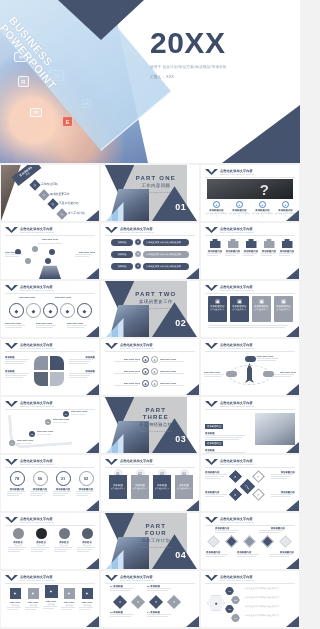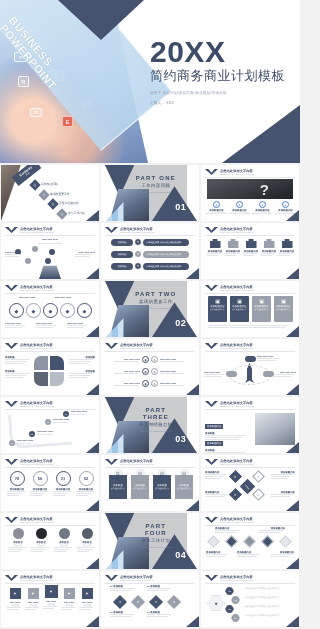--- a/index.html
+++ b/index.html
@@ -55,21 +55,21 @@
   .hero-tri-top {
     position:absolute; left:58px; top:0; width:86px; height:40px;
     background:#46536e;
     clip-path:polygon(0 0, 100% 0, 50% 100%);
   }
   .hero-tri-br {
     position:absolute; right:0; bottom:0; width:78px; height:58px;
     background:#46536e;
     clip-path:polygon(100% 0, 100% 100%, 0 100%);
   }
-  .hero-copy { position:absolute; left:150px; top:37px; width:146px; }
+  .hero-copy { position:absolute; left:150px; top:28px; width:146px; }
   .hero-year {
     font-size:30px; font-weight:bold; color:#3d4c69;
     letter-spacing:.5px; line-height:30px;
   }
   .hero-subtitle {
     font-size:13px; color:#3d4c69; letter-spacing:.5px;
     line-height:16px; margin-top:1px;
   }
   .hero-meta {
     font-size:3.6px; color:#8e98a8; line-height:6px;
@@ -234,21 +234,20 @@
   <div class="hero-ribbon-text">
     <div>BUSINESS</div>
     <div>POWERPOINT</div>
   </div>
 
   <div class="hero-tri-top"></div>
   <div class="hero-tri-br"></div>
 
   <div class="hero-copy">
     <div class="hero-year">20XX</div>
-    <div class="hero-subtitle">简约商务商业计划模板</div>
     <div class="hero-meta">适用于 创业计划/策划方案/商业规划/市场分析</div>
     <div class="hero-presenter">汇报人： XXX</div>
   </div>
 </div>
 
 <div class="grid" id="grid">
     <div class="slide">
       <div class="ct-photo"></div>
     <div class="ct-tag">
       <div class="t1">Contents</div>

